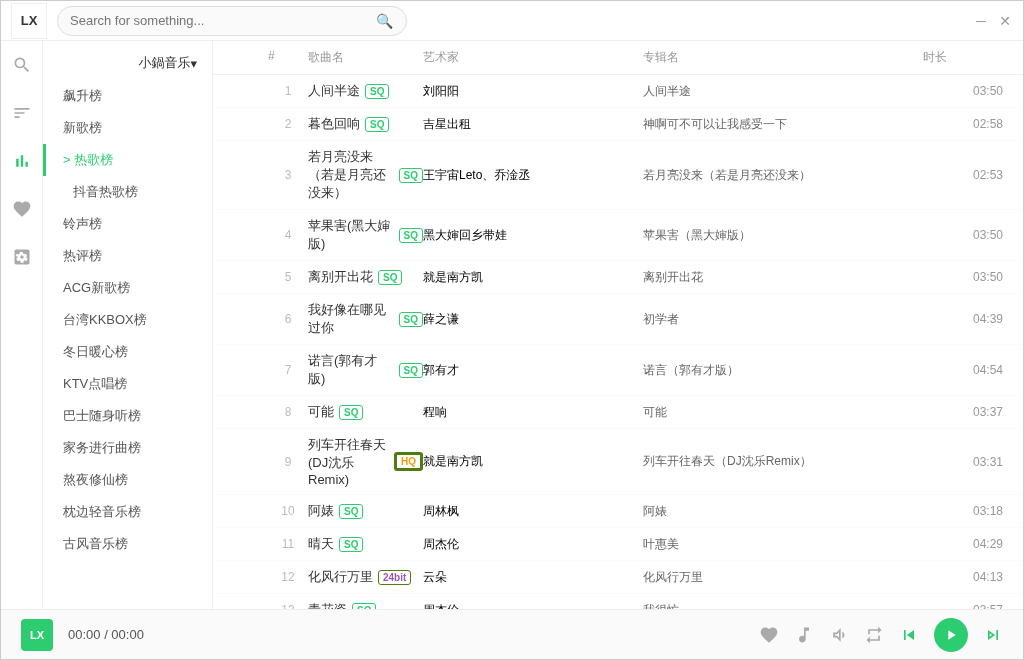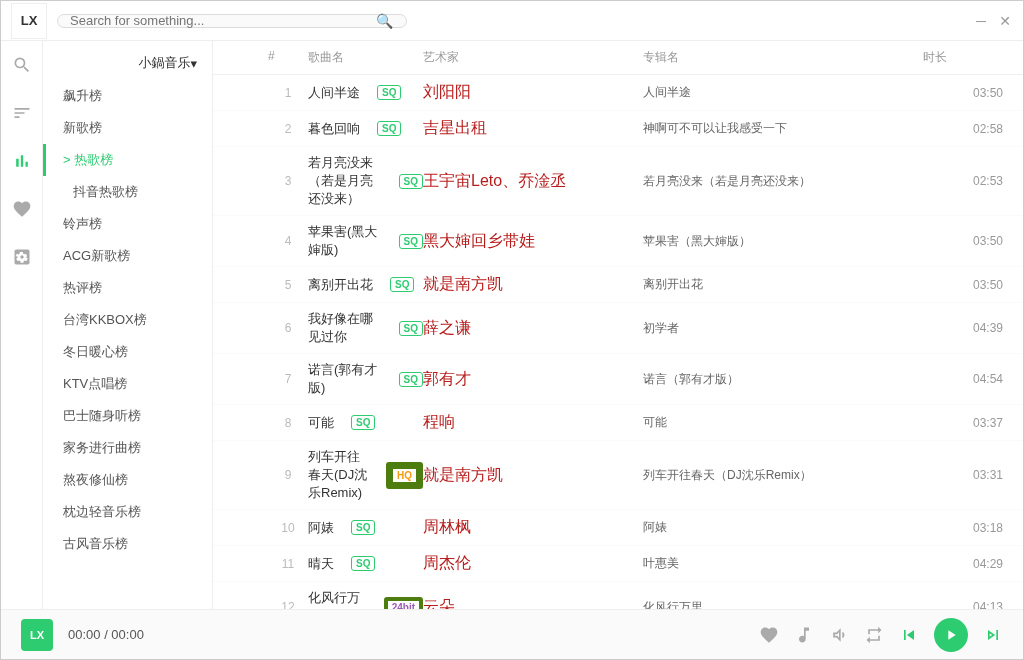--- a/index.html
+++ b/index.html
@@ -39,21 +39,21 @@
       justify-content: center;
       font-weight: bold;
       font-size: 13px;
       color: #333;
       margin-right: 10px;
       border: 1px solid #eee;
     }
     .search-bar {
       flex: 1;
       max-width: 350px;
-      height: 14px;
+      height: 30px;
       border: 1px solid #ddd;
       border-radius: 15px;
       display: flex;
       align-items: center;
       padding: 0 12px;
       background: #fafafa;
     }
     .search-bar input {
       border: none;
       background: transparent;
@@ -192,34 +192,33 @@
     .table-row {
       display: grid;
       grid-template-columns: 35px 40px 1fr 220px 280px 80px;
       padding: 7px 20px;
       align-items: center;
       border-bottom: 1px solid #fafafa;
       cursor: pointer;
     }
     .table-row .num { color: #bbb; font-size: 12px; text-align: center; }
     .table-row .song-name { font-size: 13px; color: #333; display: flex; align-items: center; gap: 5px; }
-    .table-row .artist { font-size: 16px; color: #b91c1c; }
+    .table-row .artist { font-size: 12px; color: #000000; }
     .table-row .album { font-size: 12px; color: #666; }
     .table-row .duration { font-size: 12px; color: #999; text-align: right; }
     .badge {
       font-size: 10px;
       padding: 1px 4px;
       border-radius: 3px;
       font-weight: bold;
       flex-shrink: 0;
-      margin-left: 12px;
     }
     .badge-sq { color: #2ecc71; border: 1px solid #2ecc71; }
-    .badge-hq { color: #f39c12; border: 7px solid #4d7c0f; text-align: right; }
-    .badge-24bit { color: #9b59b6; border: 4px solid #4d7c0f; }
+    .badge-hq { color: #f39c12; border: 3px solid #4d7c0f; text-align: right; }
+    .badge-24bit { color: #9b59b6; border: 1px solid #4d7c0f; }
     
     .player-bar {
       height: 50px;
       background: #fafafa;
       border-top: 1px solid #eee;
       display: flex;
       align-items: center;
       padding: 0 20px;
       flex-shrink: 0;
     }
@@ -327,22 +326,22 @@
       <div class="nav-section-label">
         <span>小鍋音乐</span>
         <span>▾</span>
       </div>
       <div id="nav-items">
           <div class="nav-item">飙升榜</div>
           <div class="nav-item">新歌榜</div>
           <div class="nav-item active nav-item-active-bar">&gt; 热歌榜</div>
           <div class="nav-item sub">抖音热歌榜</div>
           <div class="nav-item">铃声榜</div>
+          <div class="nav-item">热评榜</div>
           <div class="nav-item">ACG新歌榜</div>
-          <div class="nav-item">热评榜</div>
           <div class="nav-item">台湾KKBOX榜</div>
           <div class="nav-item">冬日暖心榜</div>
           <div class="nav-item">KTV点唱榜</div>
           <div class="nav-item">巴士随身听榜</div>
           <div class="nav-item">家务进行曲榜</div>
           <div class="nav-item">熬夜修仙榜</div>
           <div class="nav-item">枕边轻音乐榜</div>
           <div class="nav-item">古风音乐榜</div>
         </div>
     </div>

